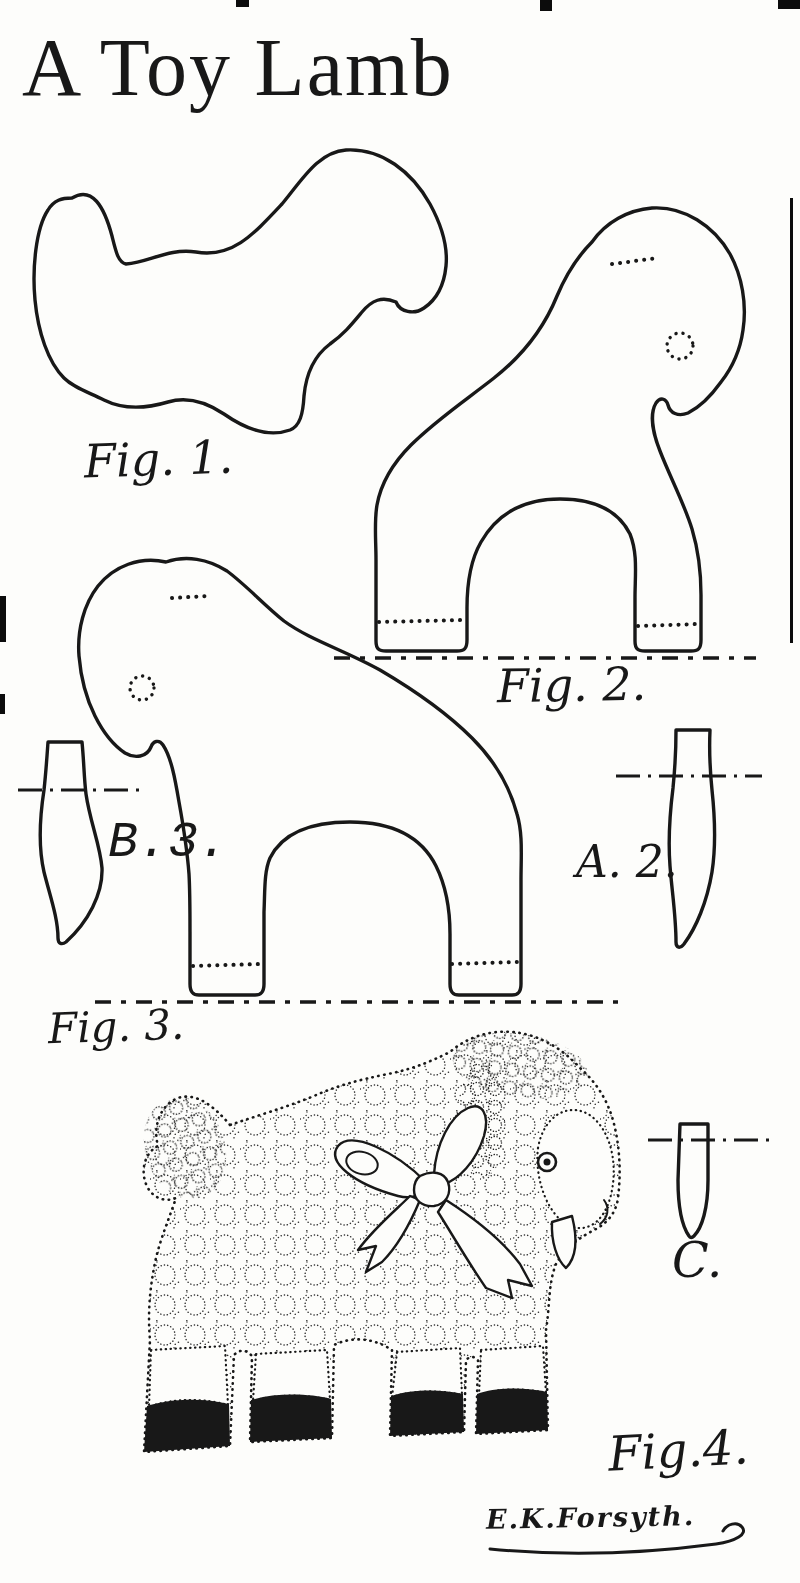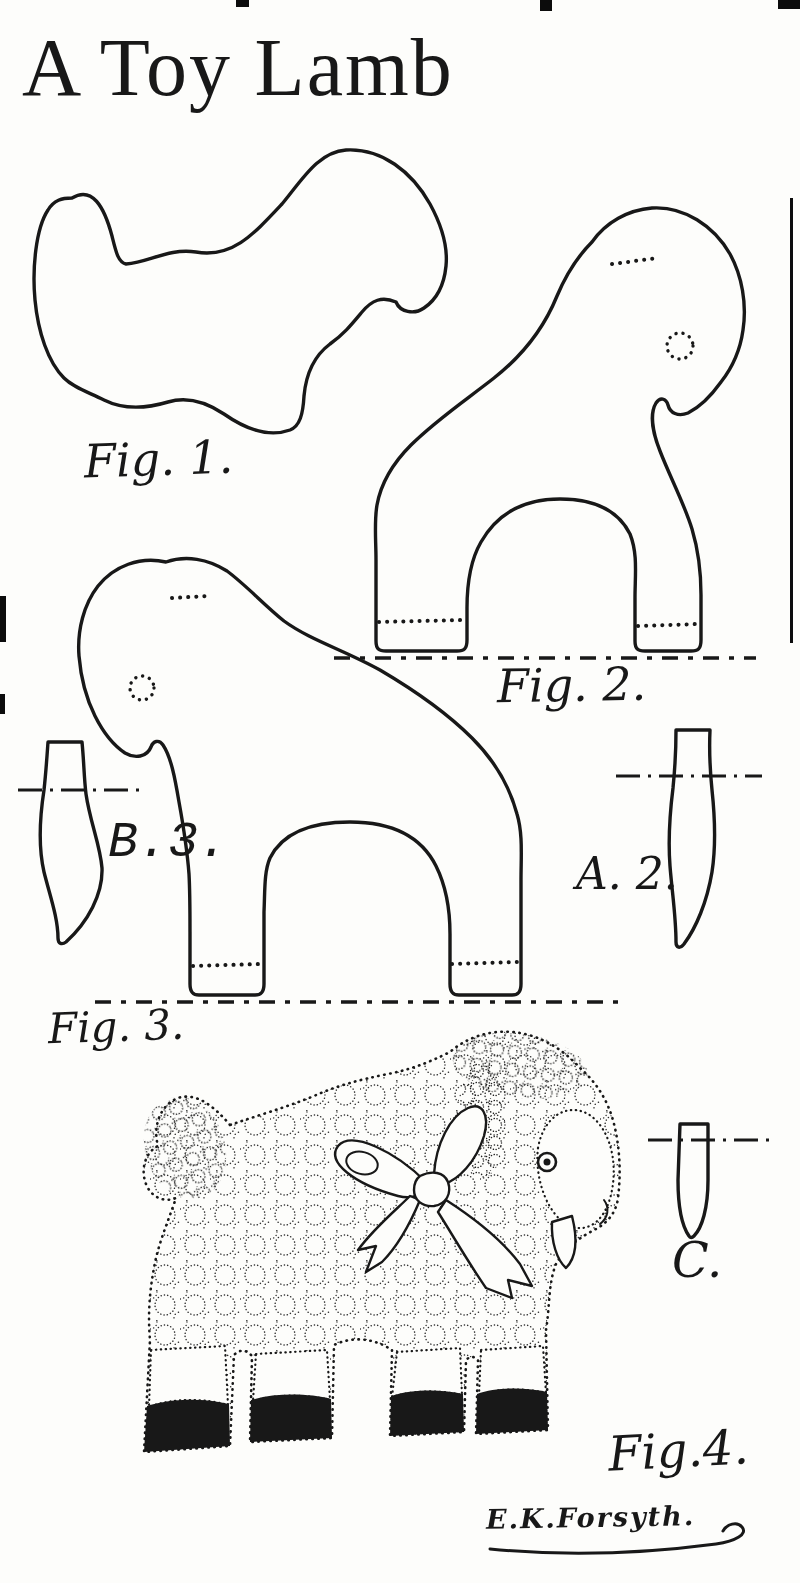--- a/index.html
+++ b/index.html
@@ -16,21 +16,21 @@
   }
   .svg-layer { position:absolute; left:0; top:0; }
   .lbl {
     position:absolute; font-family:"DejaVu Serif", serif;
     font-style:italic; white-space:nowrap;
   }
   .lbl-fig1 { left:84px;  top:432px;  font-size:46px; transform:rotate(-2deg); }
   .lbl-fig2 { left:497px; top:658px;  font-size:46px; transform:rotate(-1deg); }
   .lbl-fig3 { left:48px;  top:1002px; font-size:42px; transform:rotate(-2deg); }
   .lbl-fig4 { left:608px; top:1422px; font-size:48px; transform:rotate(-3deg); }
-  .lbl-a    { left:576px; top:836px;  font-size:44px;margin-top:12px; }
+  .lbl-a    { left:576px; top:836px;  font-size:44px; }
   .lbl-b    { left:108px; top:814px;  font-size:50px;font-family:Liberation Mono, monospace; }
   .lbl-c    { left:672px; top:1232px; font-size:48px; }
   .lbl-sig  { left:486px; top:1502px; font-size:27px; font-weight:bold;
               letter-spacing:2px; transform:rotate(-1deg); }
   .artifact { position:absolute; background:#0c0c0c; }
 
   
   .outline    { fill:none; stroke:var(--ink,#181818); stroke-width:3.4; stroke-linejoin:round; stroke-linecap:round; }
   .dotline    { fill:none; stroke:var(--ink,#181818); stroke-width:4;   stroke-linecap:round; stroke-dasharray:0.1 8; }
   .dotcircle  { fill:none; stroke:var(--ink,#181818); stroke-width:3.4; stroke-linecap:round; stroke-dasharray:0.1 7; }

